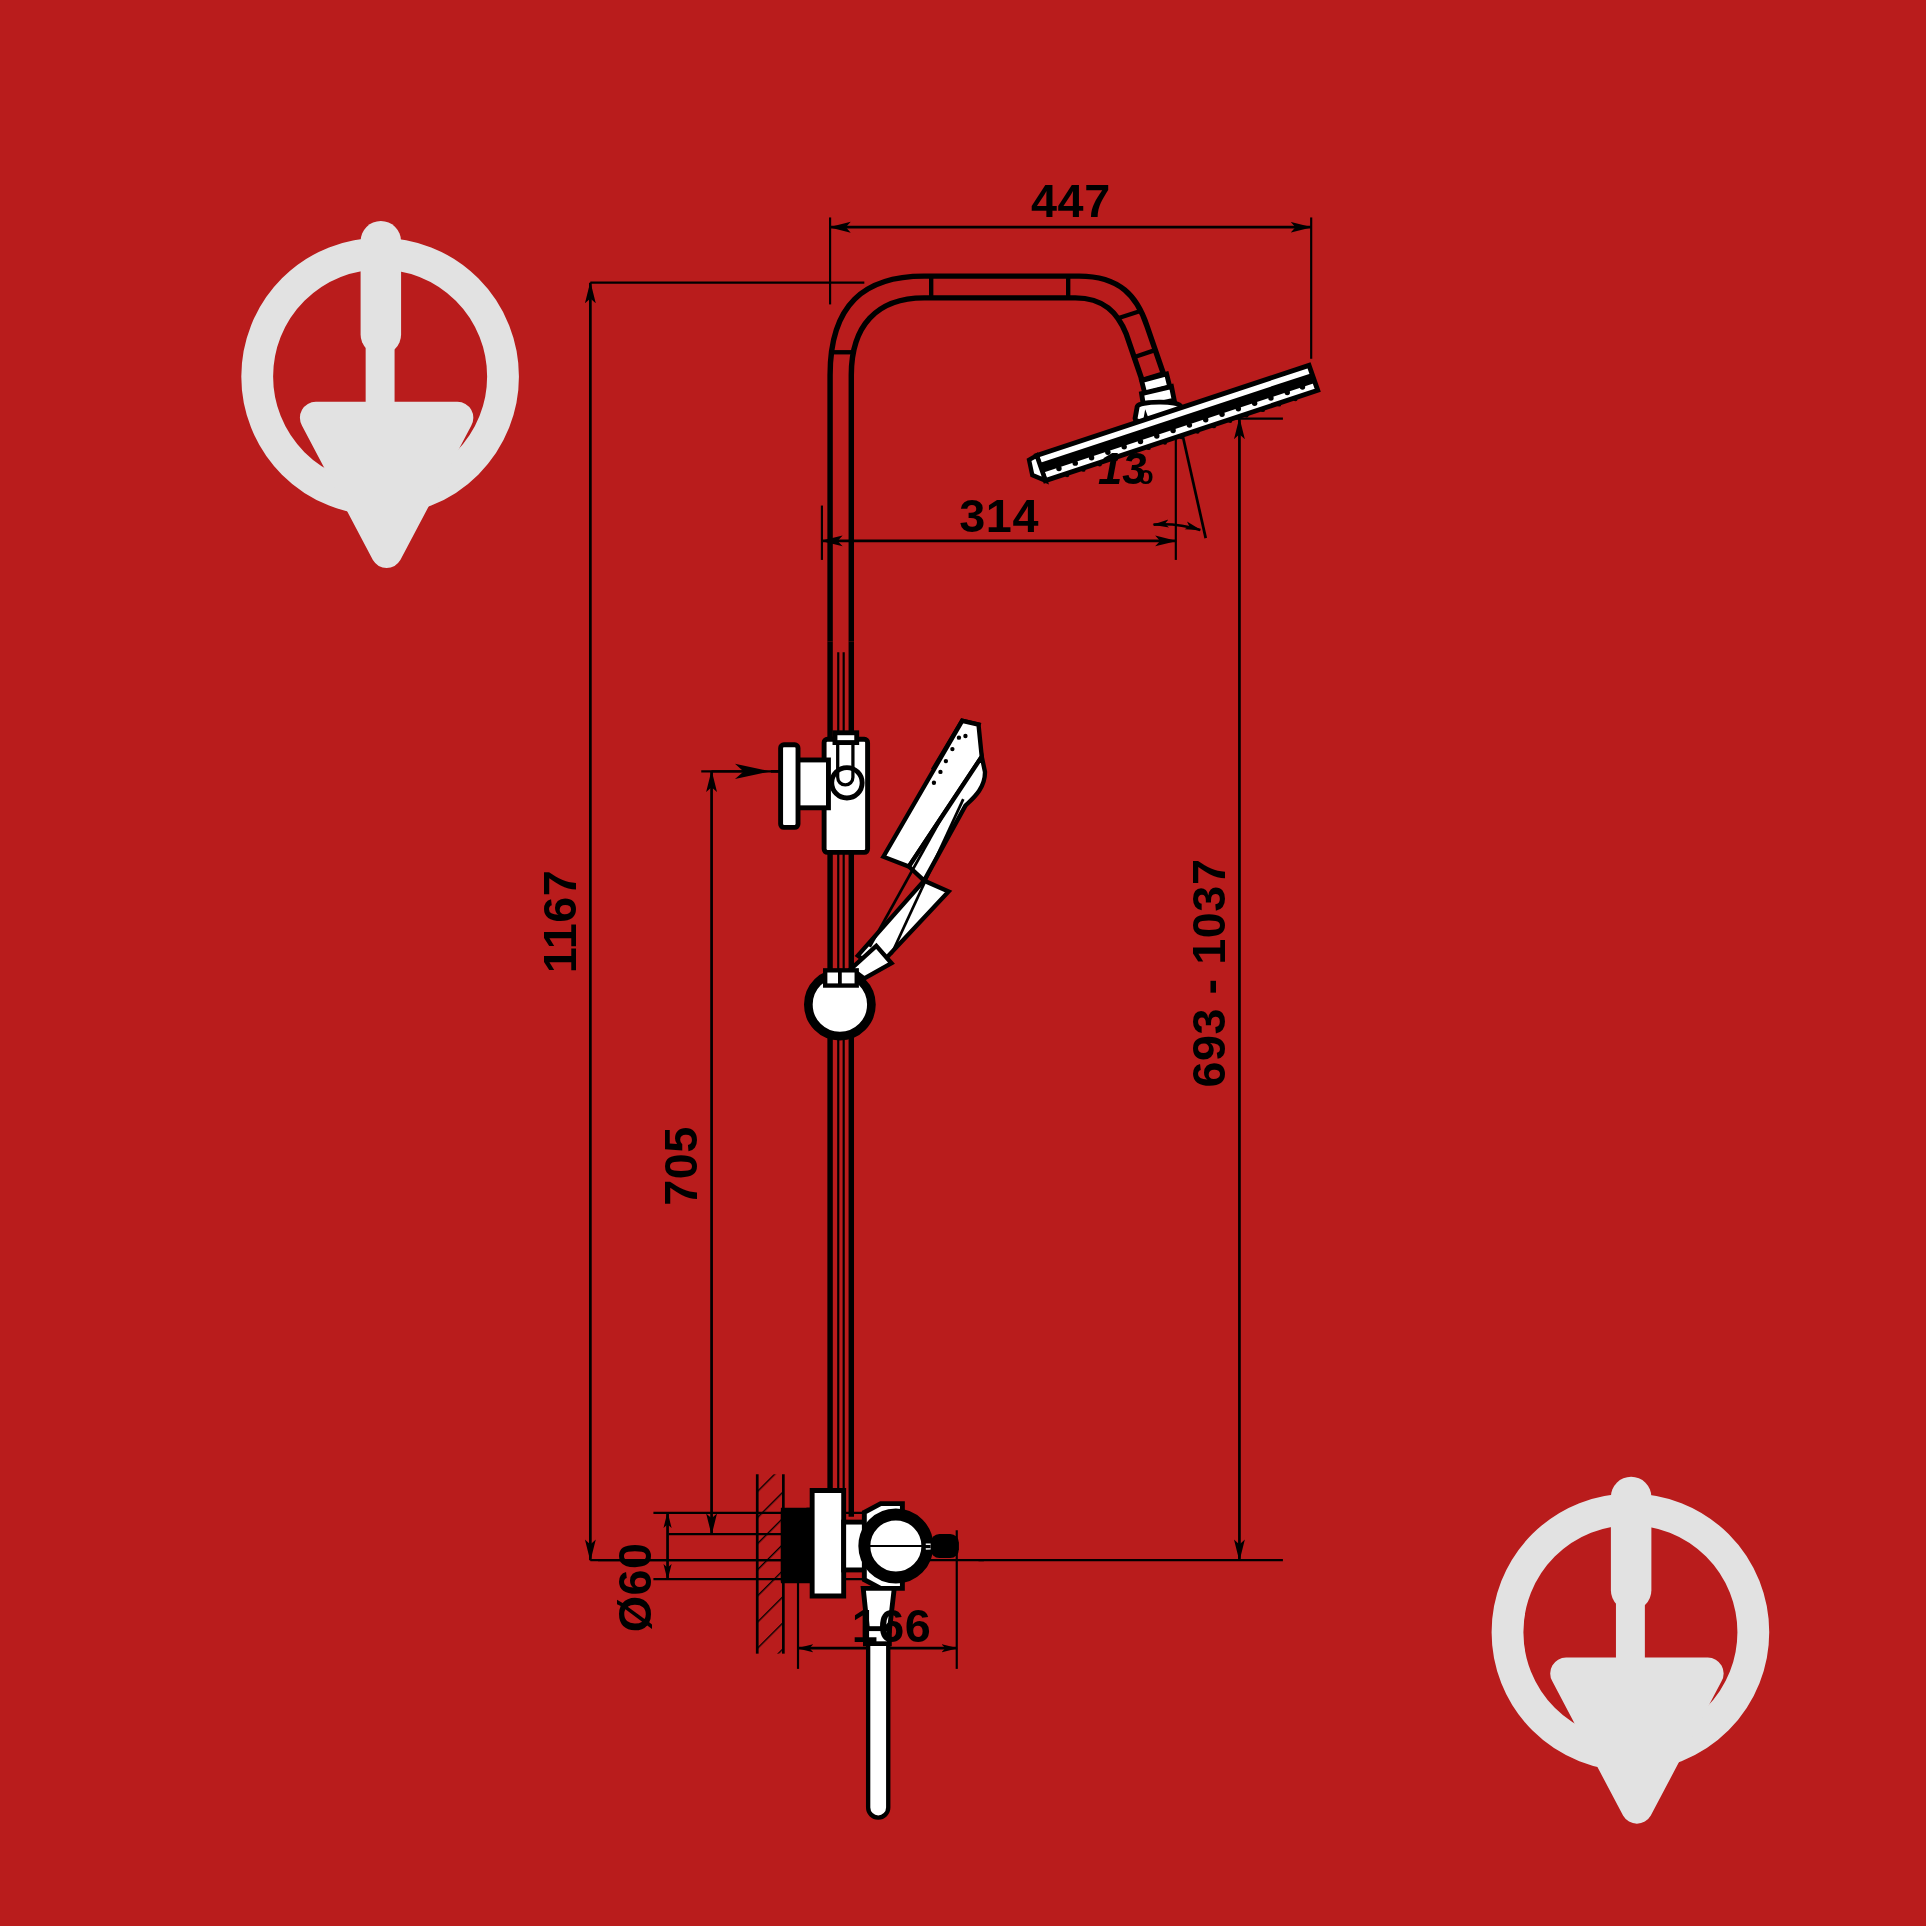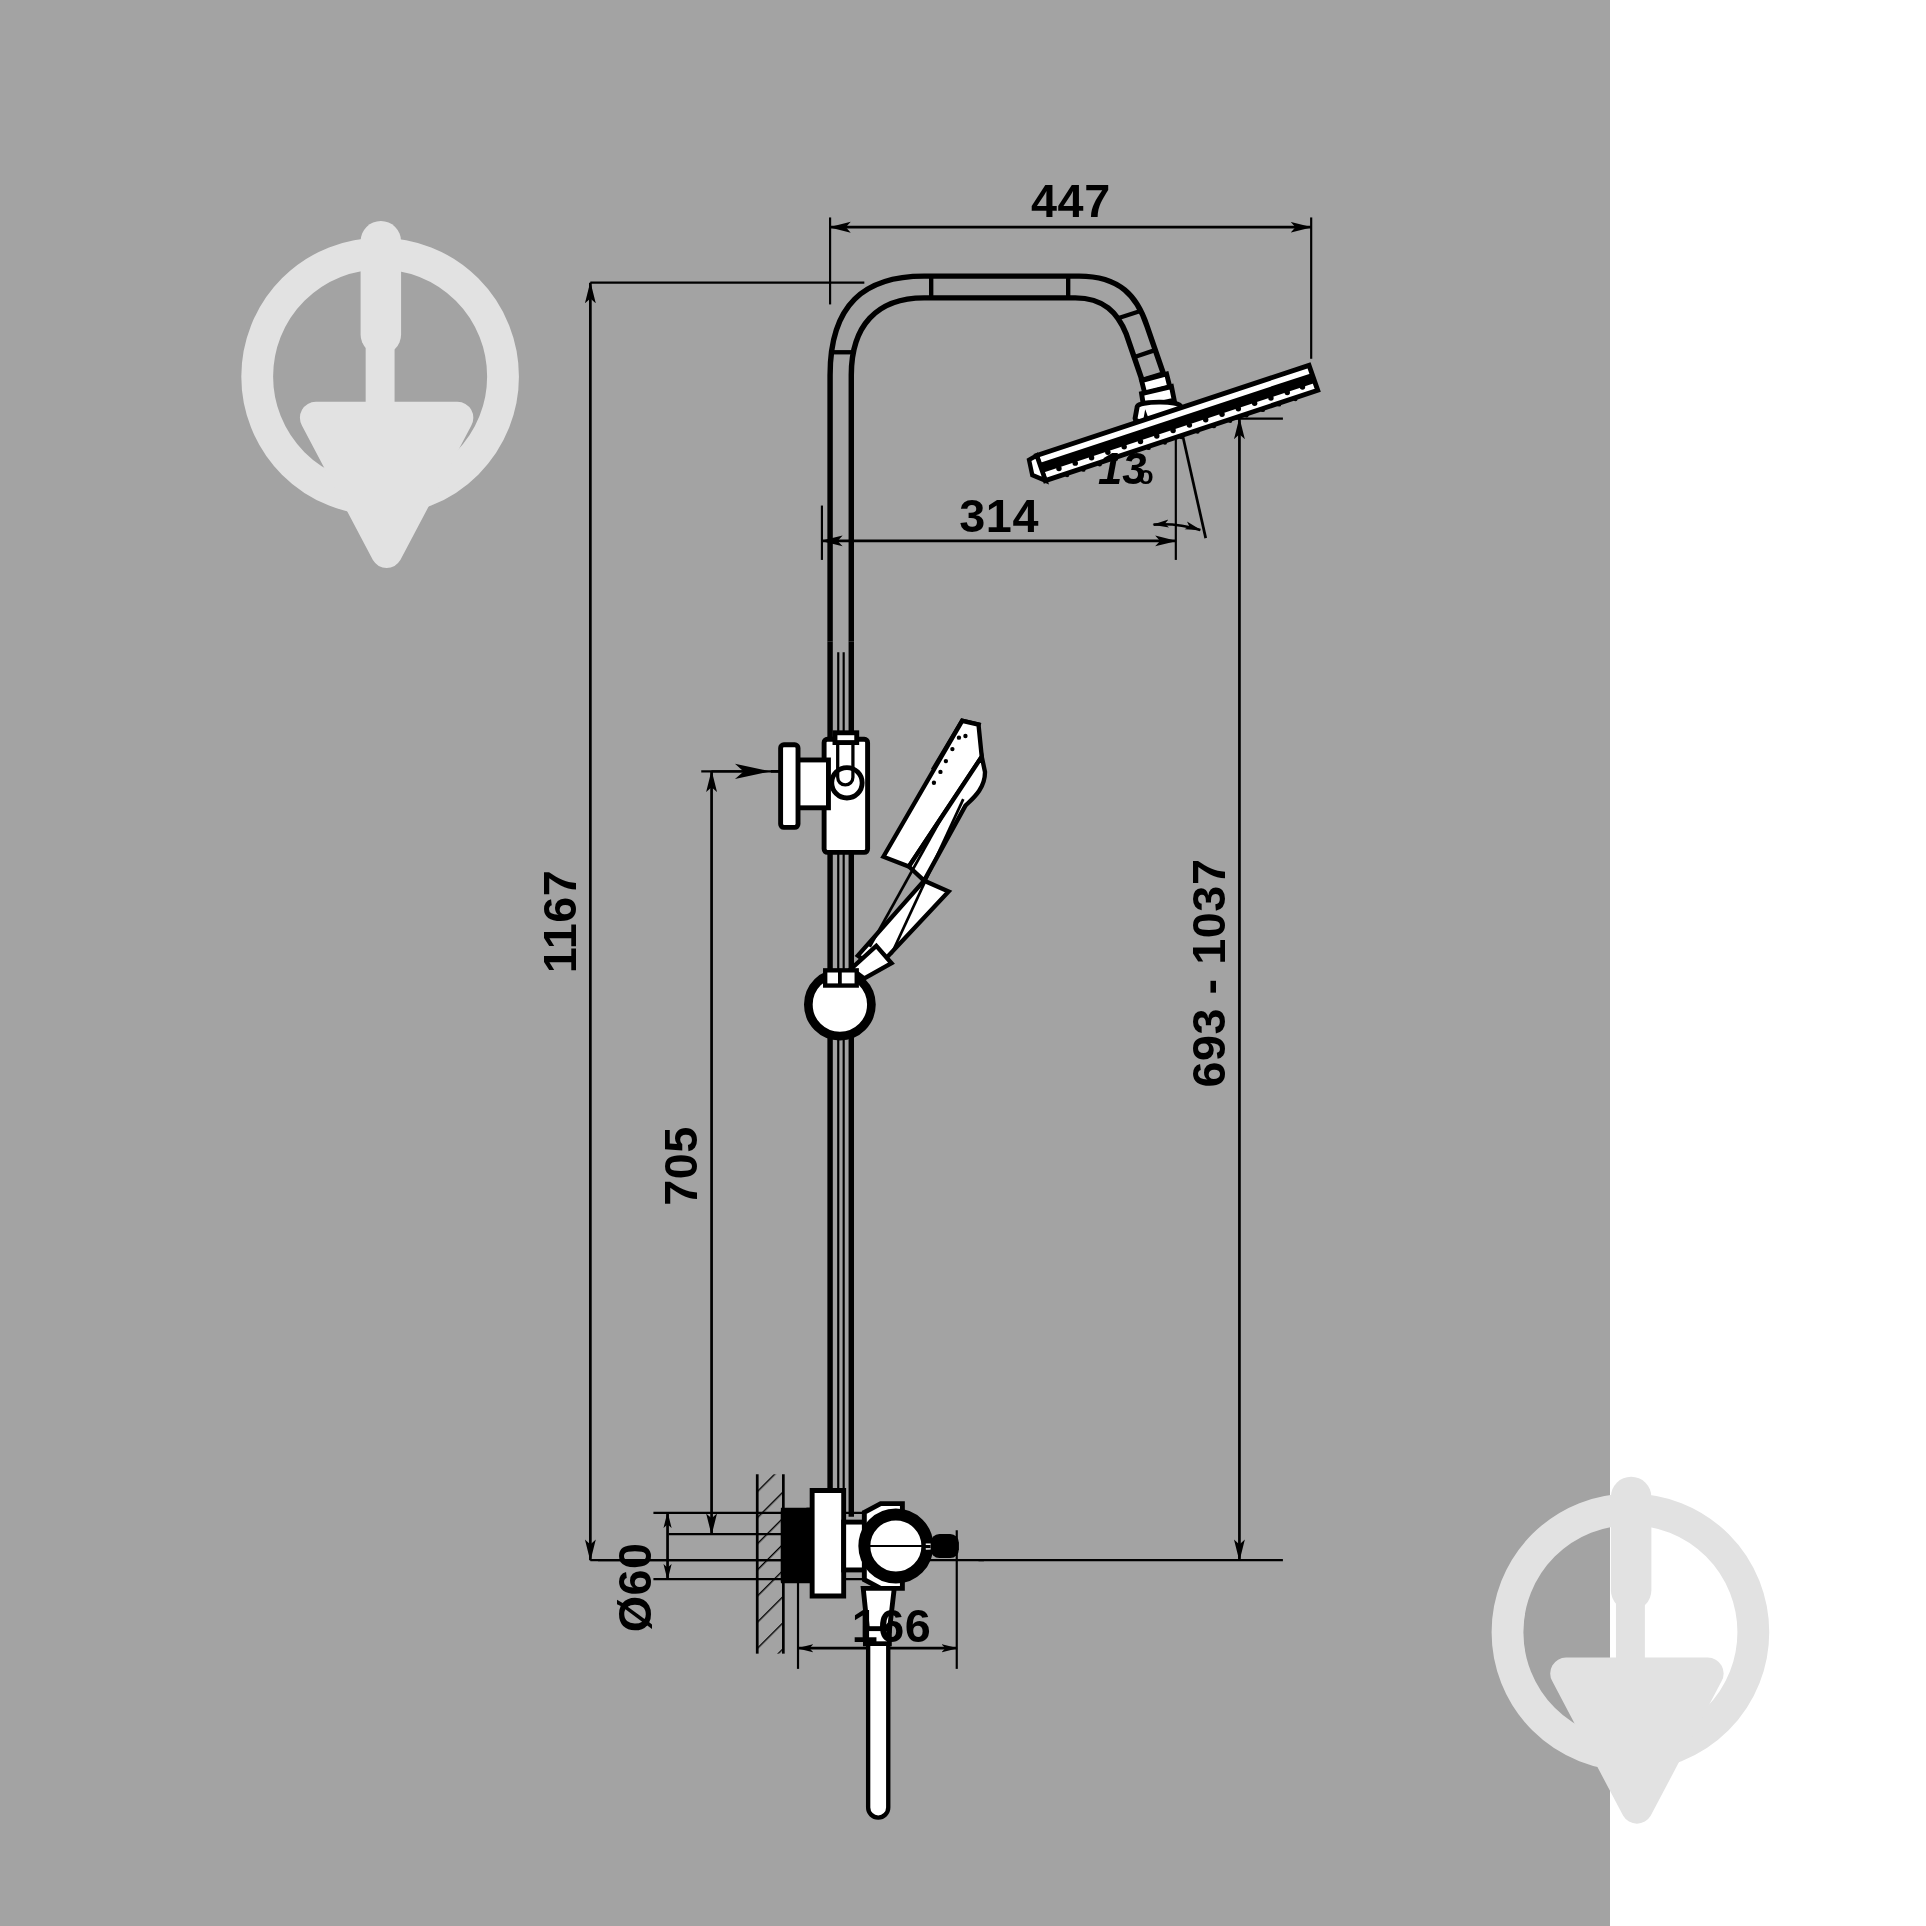--- a/index.html
+++ b/index.html
@@ -9,23 +9,23 @@
     background: #ffffff;
   }
   body {
     width: 1926px;
     height: 1926px;
     font-family: "Liberation Sans", sans-serif;
     overflow: hidden;
   }
   #drawing-root {
     position: relative;
-    width: 1610px;
+    width: 1926px;
     height: 1926px;
-    background: #a3a3a3;
+    background: #b91c1c;
   }
   svg.sheet {
     position: absolute;
     top: 0;
     left: 0;
     width: 1926px;
     height: 1926px;
     display: block;
   }
   .dim-text {

